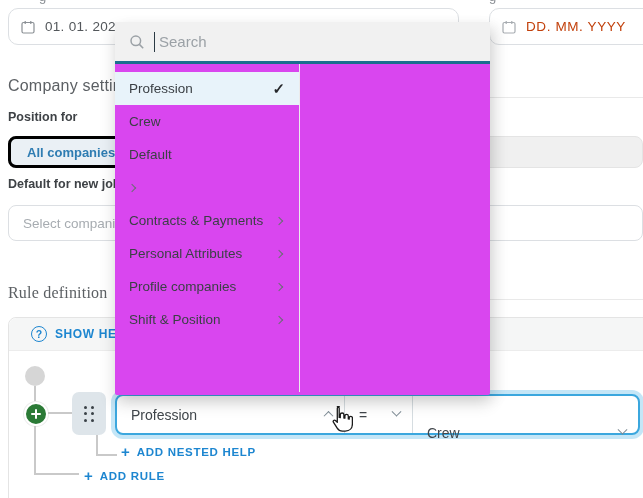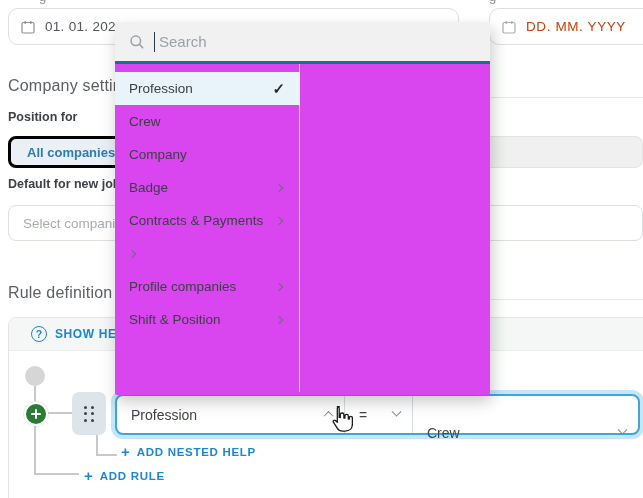--- a/index.html
+++ b/index.html
@@ -170,21 +170,21 @@
   <div class="chip-field"></div>
   <div class="chip">
     <span>All companies</span>
   </div>
 
   <div class="abs lbl-bold" style="left:8px; top:177px;">Default for new job</div>
   <div class="sel-input">
     <span>Select companies</span>
   </div>
 
-  <div class="abs h-section" style="left:8px; top:284px;">Rule definition</div>
+  <div class="abs h-section" style="left:8px; top:284px;font-family:Liberation Serif, serif;">Rule definition</div>
 
   <div class="card">
     <div class="card-header">
       <span class="help-icon">?</span>
       <span class="show-help">SHOW HELP</span>
     </div>
   </div>
 
   <div class="node-gray"></div>
   <div class="tline" style="left:34px; top:386px; width:2px; height:18px;"></div>
@@ -244,31 +244,31 @@
     <div class="dd-body">
       <div class="dd-col-left">
         <div class="dd-item selected">
           <span class="label">Profession</span>
           <span class="check">✓</span>
         </div>
         <div class="dd-item">
           <span class="label">Crew</span>
         </div>
         <div class="dd-item">
-          <span class="label">Company</span>
-        </div>
-        <div class="dd-item">
-          <span class="label">Badge</span>
+          <span class="label">Default</span>
+        </div>
+        <div class="dd-item">
           <span class="chev-right"></span>
         </div>
         <div class="dd-item">
           <span class="label">Contracts &amp; Payments</span>
           <span class="chev-right"></span>
         </div>
         <div class="dd-item">
+          <span class="label">Personal Attributes</span>
           <span class="chev-right"></span>
         </div>
         <div class="dd-item">
           <span class="label">Profile companies</span>
           <span class="chev-right"></span>
         </div>
         <div class="dd-item">
           <span class="label">Shift &amp; Position</span>
           <span class="chev-right"></span>
         </div>

